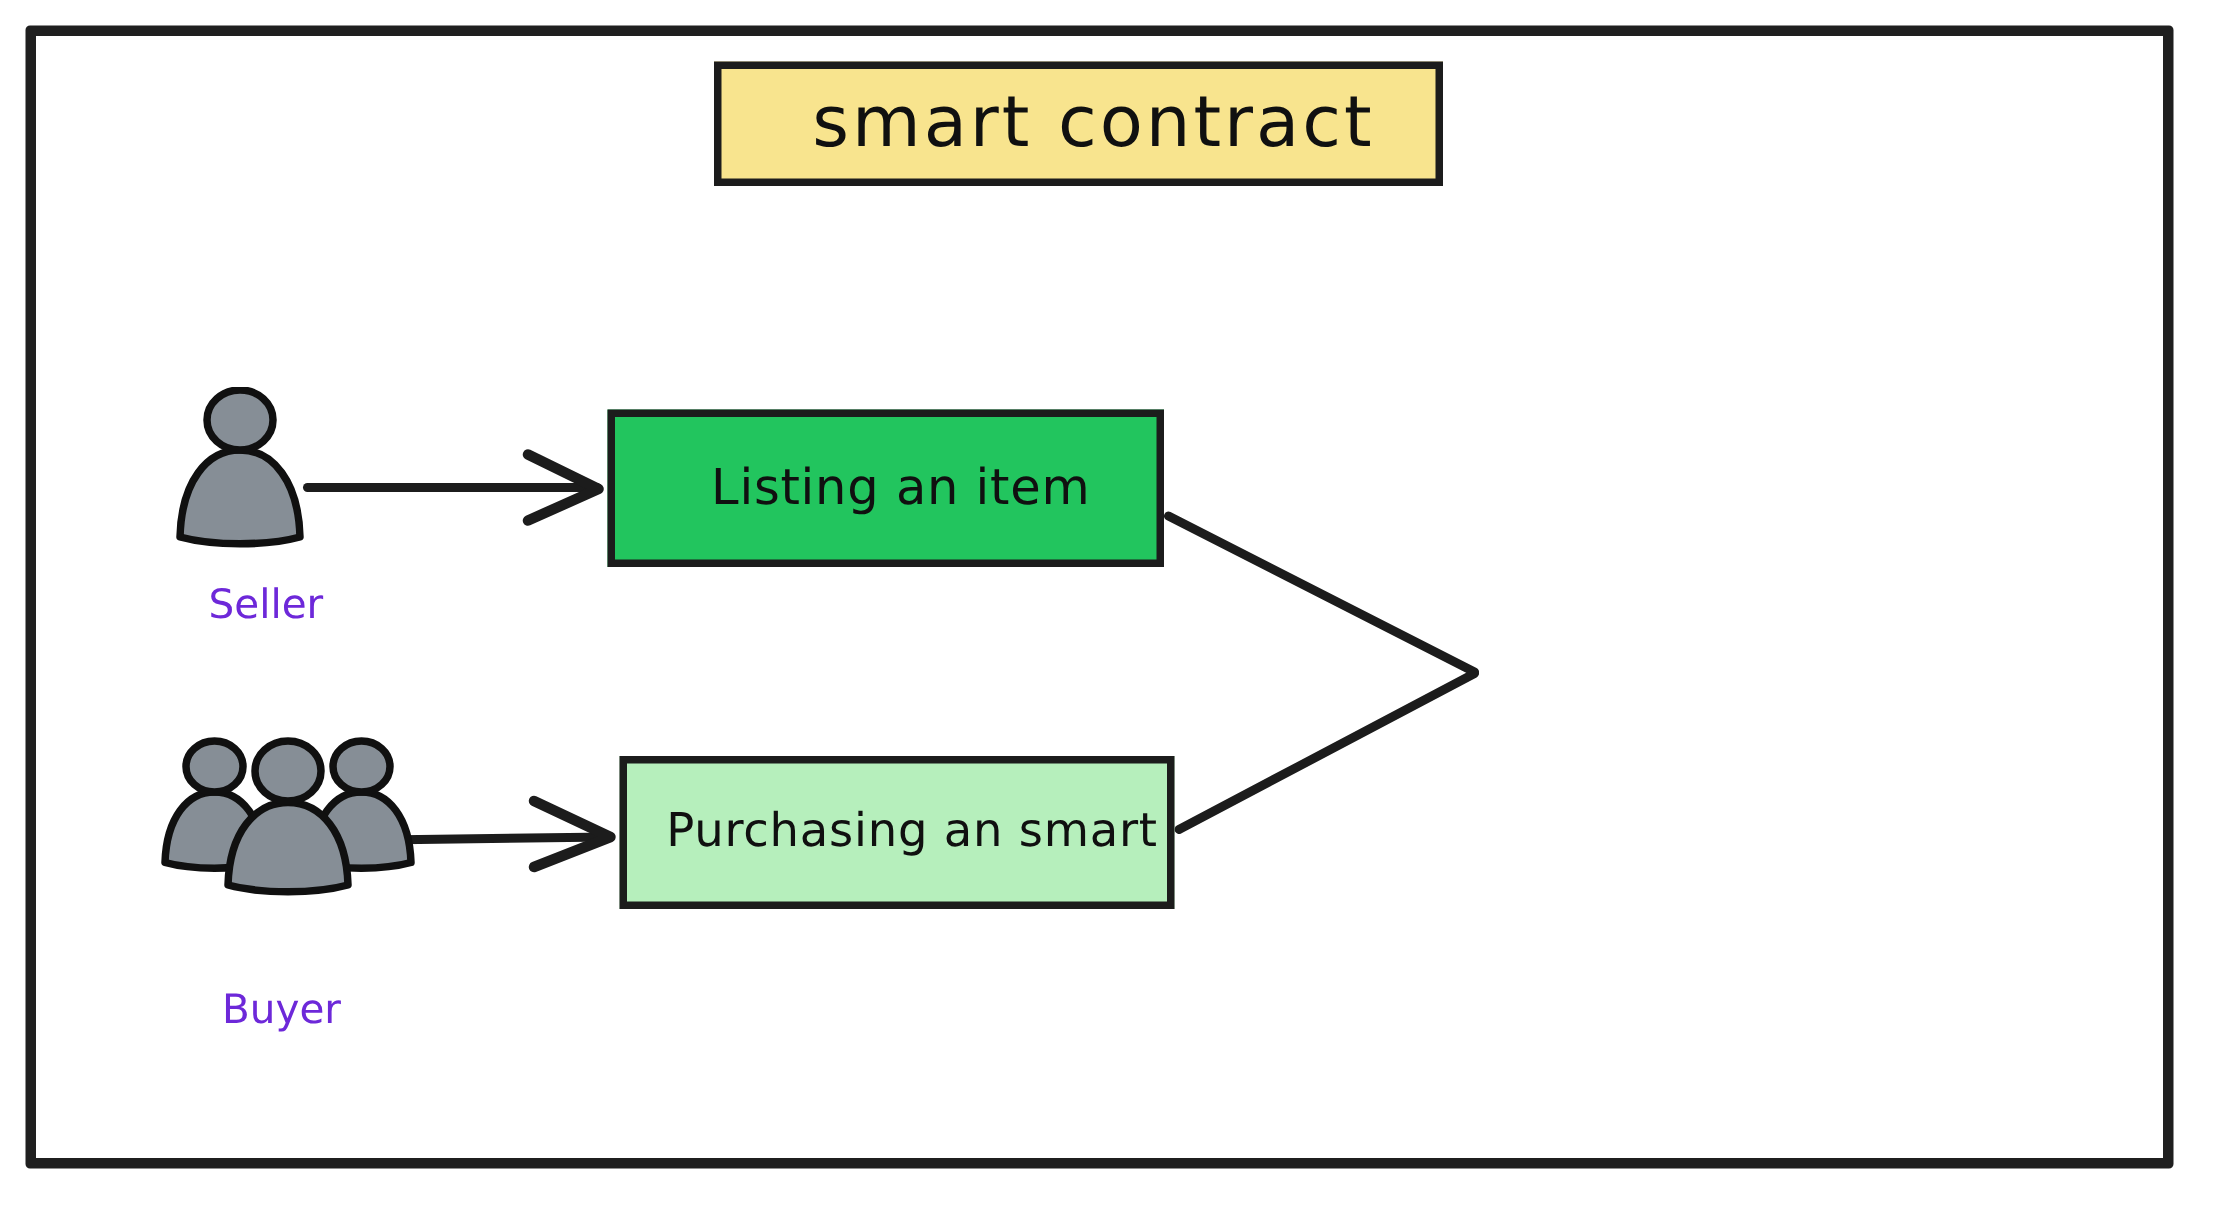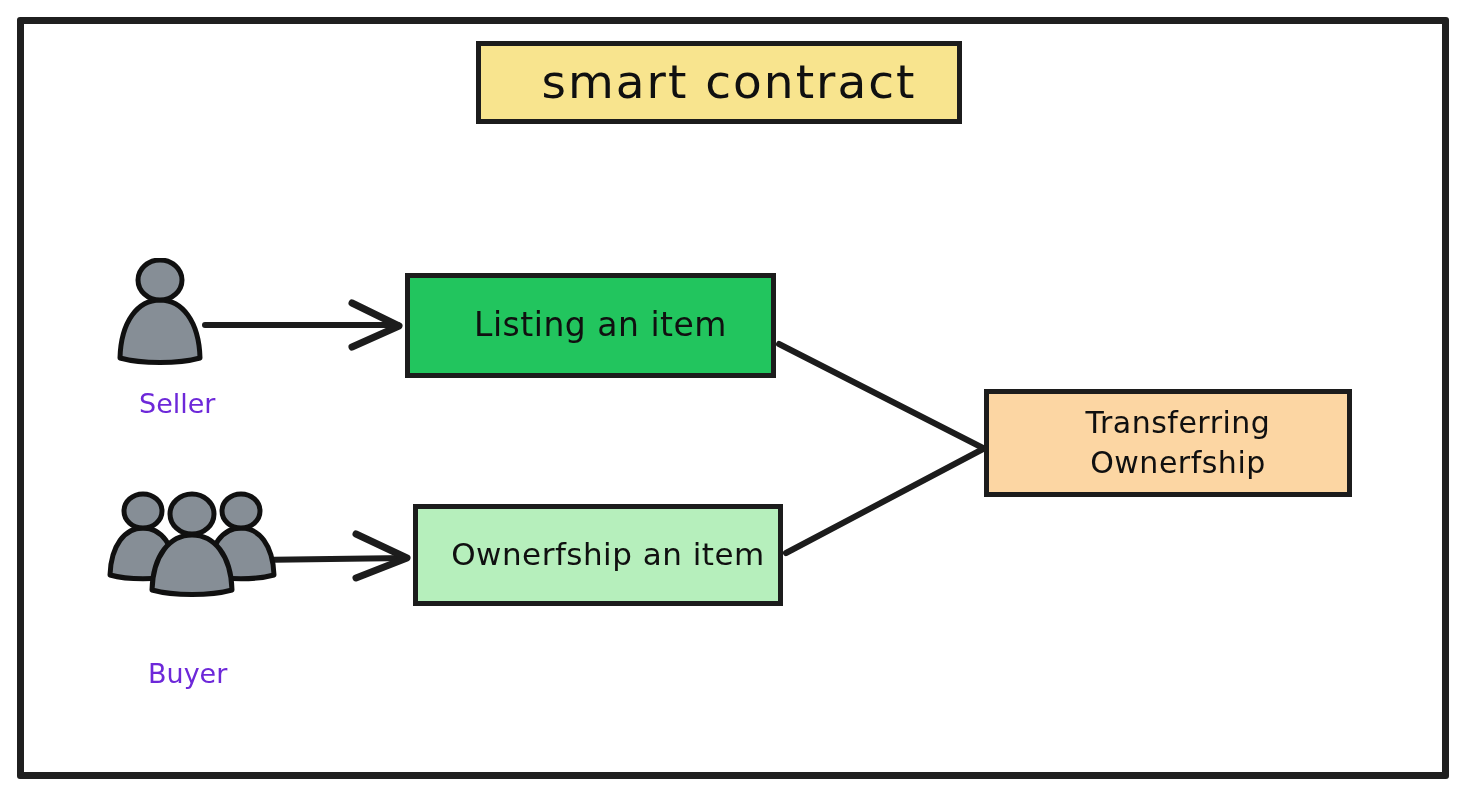--- a/index.html
+++ b/index.html
@@ -172,21 +172,17 @@
 
   <div class="node node-title">
     <span>smart contract</span>
   </div>
 
   <div class="node node-listing">
     <span>Listing an item</span>
   </div>
 
   <div class="node node-purchasing">
-    <span>Ownerfship an item</span>
+    <span>Purchasing an smart</span>
   </div>
 
-  <div class="node node-transfer">
-    <span>Transferring</span>
-    <span>Ownerfship</span>
-  </div>
 
 </div>
 
 </body></html>

